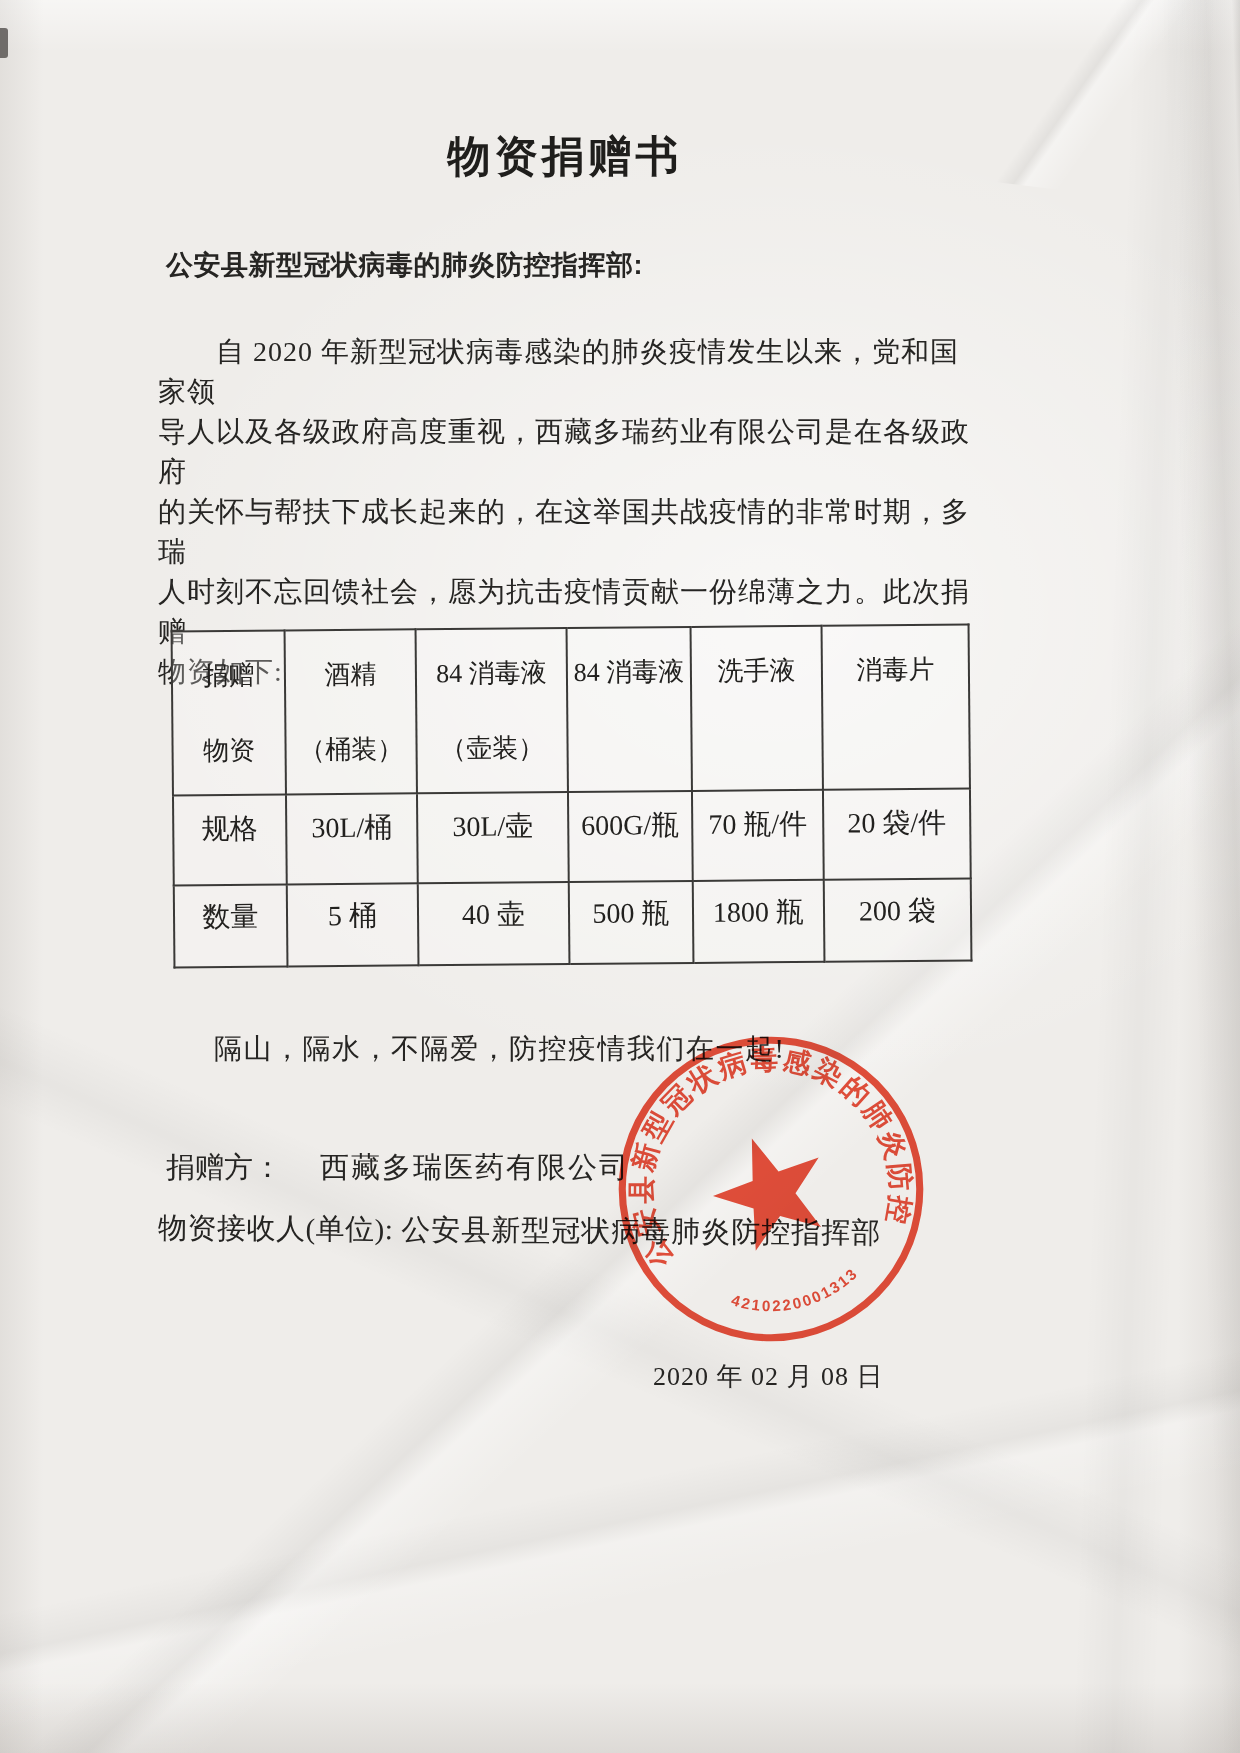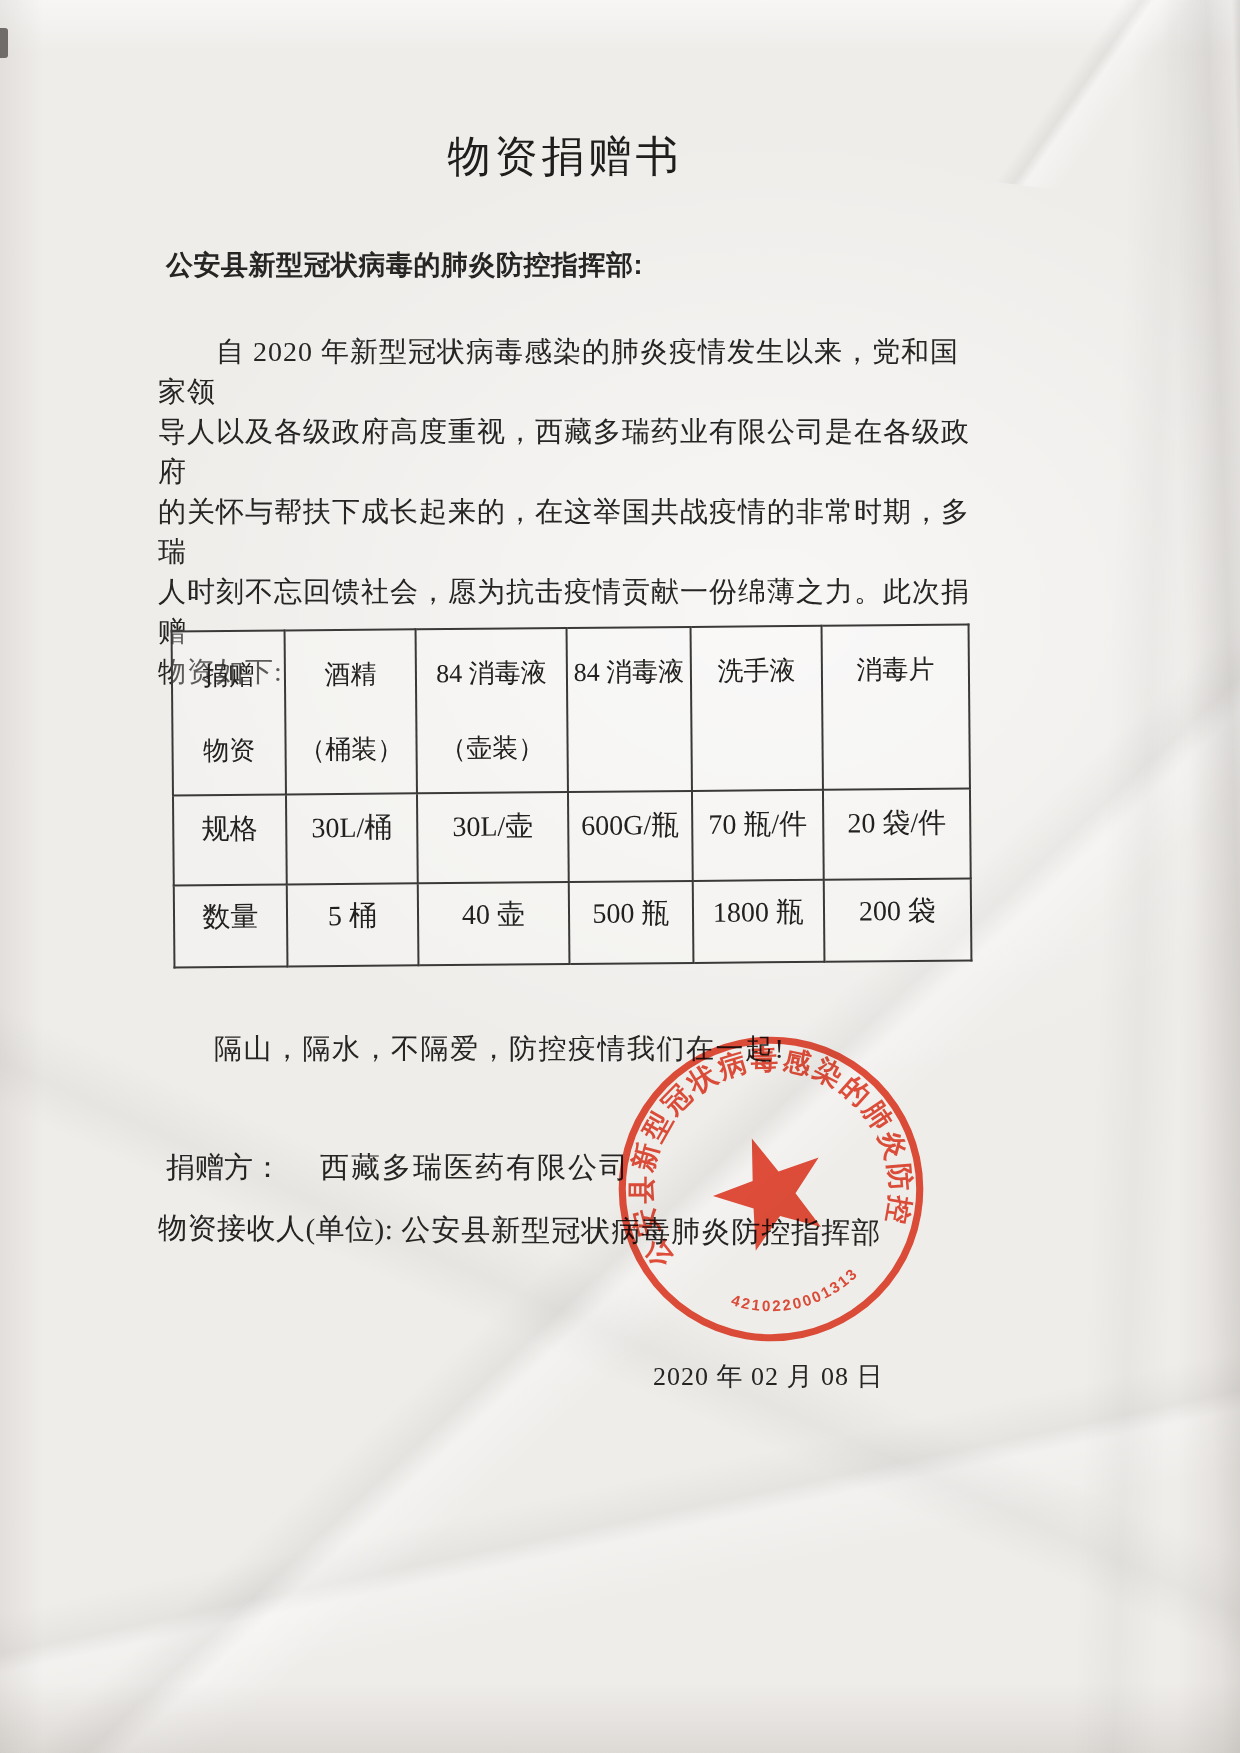--- a/index.html
+++ b/index.html
@@ -33,21 +33,21 @@
     transform:rotate(7deg); pointer-events:none;
   }
   .edge-mark {
     position:absolute; left:0; top:28px; width:8px; height:30px;
     background:#5a5755; border-radius:0 3px 3px 0; opacity:.85;
   }
   .page-title {
     position:absolute; top:128px; left:0; width:1130px;
     text-align:center;
     font-family:"Liberation Sans", sans-serif;
-    font-size:43px; font-weight:400; letter-spacing:4px;
+    font-size:43px; font-weight:700; letter-spacing:4px;
     color:#1f1e1c;
   }
   .addressee {
     position:absolute; top:247px; left:166px;
     font-size:27px; font-weight:600; letter-spacing:.5px;
     font-family:Liberation Sans, sans-serif;
   }
   .body-par {
     position:absolute; top:332px; left:158px; width:822px;
     font-size:28px; line-height:40px; font-weight:500;

